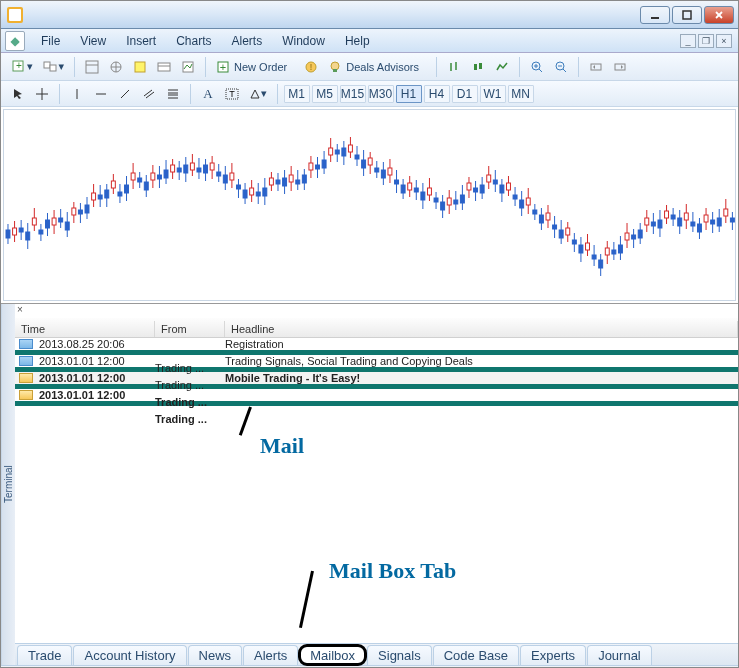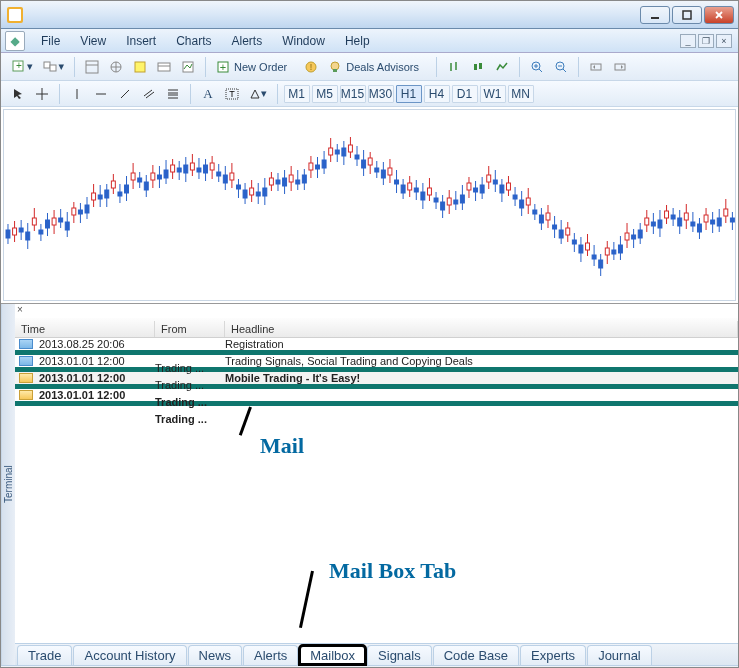--- a/index.html
+++ b/index.html
@@ -46,21 +46,21 @@
 .gc-headline { flex: 1; }
 .mail-icon-read { width: 14px; height: 10px; background: linear-gradient(to bottom,#aad4f5,#7db8e8); border: 1px solid #4a8ccd; position: relative; }
 .mail-icon-read::after { content: ''; position:absolute; left:0; right:0; top:0; height:5px; background: linear-gradient(135deg, transparent 48%, #4a8ccd 48%, #4a8ccd 52%, transparent 52%), linear-gradient(45deg, transparent 48%, #4a8ccd 48%, #4a8ccd 52%, transparent 52%);}
 .mail-icon-unread { width: 14px; height: 10px; background: linear-gradient(to bottom,#ffe9a8,#f6c85b); border: 1px solid #caa038; position: relative; }
 .mail-icon-unread::after { content: ''; position:absolute; left:0; right:0; top:0; height:5px; background: linear-gradient(135deg, transparent 48%, #caa038 48%, #caa038 52%, transparent 52%), linear-gradient(45deg, transparent 48%, #caa038 48%, #caa038 52%, transparent 52%);}
 .annot { position: absolute; font-family: Liberation Serif, serif; font-size: 22px; font-weight: bold; color: #0369a1; pointer-events: none; }
 .annot-line { position: absolute; background: #000; pointer-events: none; }
 .tabs-row { height: 22px; background: linear-gradient(to bottom,#eef3f9,#dde7f2); border-top: 1px solid #bcd1e6; display: flex; align-items: flex-end; padding: 0 2px; }
 .tab { padding: 2px 10px 2px 10px; font-size: 13px; color: #2a4b6e; border: 1px solid #bcd1e6; border-bottom: none; background: linear-gradient(to bottom,#f6faff,#e4edf7); margin-right: 1px; border-radius: 4px 4px 0 0; cursor: pointer; white-space: nowrap; }
 .tab.active { background: #fff; font-weight: normal; position: relative; }
-.tab-highlight { outline: 3px solid #000; outline-offset: -2px; }
+.tab-highlight { outline: 3px solid #000; outline-offset: -2px; border-radius: 8px; }
 .statusbar { height: 20px; background: linear-gradient(to bottom,#eef3f9,#dde7f2); border-top: 1px solid #bcd1e6; display: flex; align-items: center; justify-content: flex-end; font-size: 11px; color: #456; padding: 0 8px; gap: 10px; }
 </style>
 </head>
 <body>
 
 <div class="titlebar">
   <div class="titlebar-left">
     <div class="app-icon"></div>
     <span></span>
   </div>

